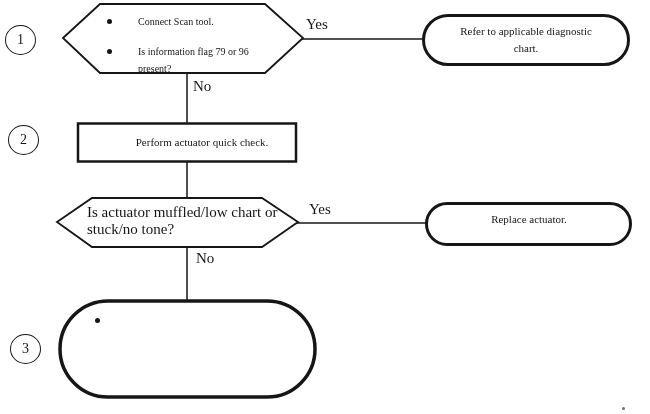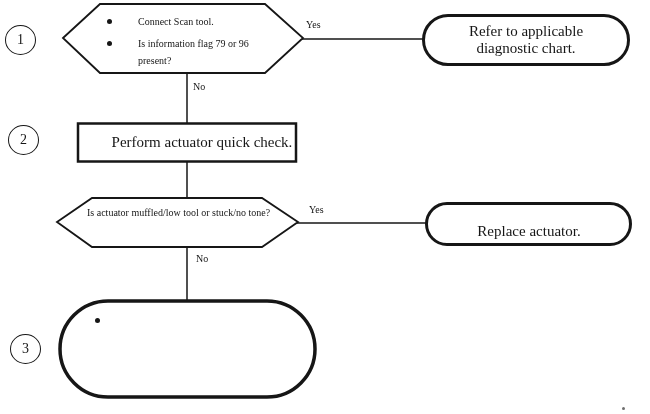--- a/index.html
+++ b/index.html
@@ -8,38 +8,38 @@
     position:relative;
     width:650px; height:414px;
     background:#ffffff;
     font-family:"Liberation Serif", serif;
     color:#161616;
     overflow:hidden;
   }
   svg.layer { position:absolute; left:0; top:0; }
   .label {
     position:absolute;
-    font-size:10px;
+    font-size:15px;
     line-height:17px;
     white-space:nowrap;
   }
   .label.center { text-align:center; white-space:normal; }
   .flex-center {
     position:absolute;
     display:flex; align-items:center; justify-content:center;
-    font-size:15px; line-height:17px; text-align:center;
+    font-size:11px; line-height:17px; text-align:center;
   }
   .bullet-list { position:absolute; }
   .bullet-item {
     position:relative;
     padding-left:40px;
     font-size:10px;
     line-height:17px;
   }
-  .bullet-item + .bullet-item { margin-top:5px; }
+  .bullet-item + .bullet-item { margin-top:13px; }
   .bullet-dot {
     position:absolute;
     left:9px; top:6px;
     width:5px; height:5px;
     border-radius:50%;
     background:#161616;
   }
   .bullet-text { display:inline-block; }
   .step-circle {
     position:absolute;
@@ -104,26 +104,26 @@
 
   <div class="label" style="left:306px; top:16px;">Yes</div>
   <div class="label" style="left:193px; top:78px;">No</div>
 
   <div class="flex-center" style="left:428px; top:17px; width:196px; height:46px;">
     <span style="max-width:150px;">Refer to applicable diagnostic chart.</span>
   </div>
 
   <div class="flex-center" style="left:78px; top:123px; width:248px; height:38px;">Perform actuator quick check.</div>
 
-  <div class="label center" style="left:87px; top:204px; width:200px; text-align:left;">Is actuator muffled/low tool or stuck/no tone?</div>
+  <div class="label center" style="left:87px; top:204px; width:200px; text-align:left;">Is actuator muffled/low chart or stuck/no tone?</div>
 
   <div class="label" style="left:309px; top:201px;">Yes</div>
   <div class="label" style="left:196px; top:250px;">No</div>
 
-  <div class="flex-center" style="left:428px; top:212px; width:202px; height:38px;">Replace actuator.</div>
+  <div class="flex-center" style="left:428px; top:200px; width:202px; height:38px;">Replace actuator.</div>
 
   <div class="bullet-list" style="left:86px; top:306px; width:215px;">
     <div class="bullet-item" style="padding-left:38px; margin-top:6px;">
       <span class="bullet-dot"></span>
     </div>
   </div>
 
   <div class="speck" style="left:622px; top:407px;"></div>
 
 </div>

